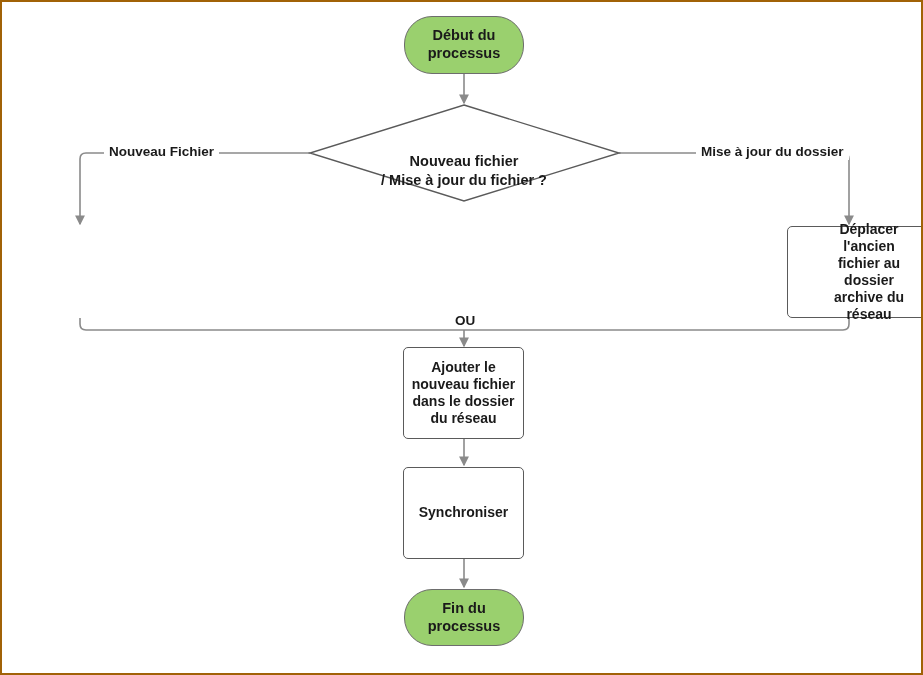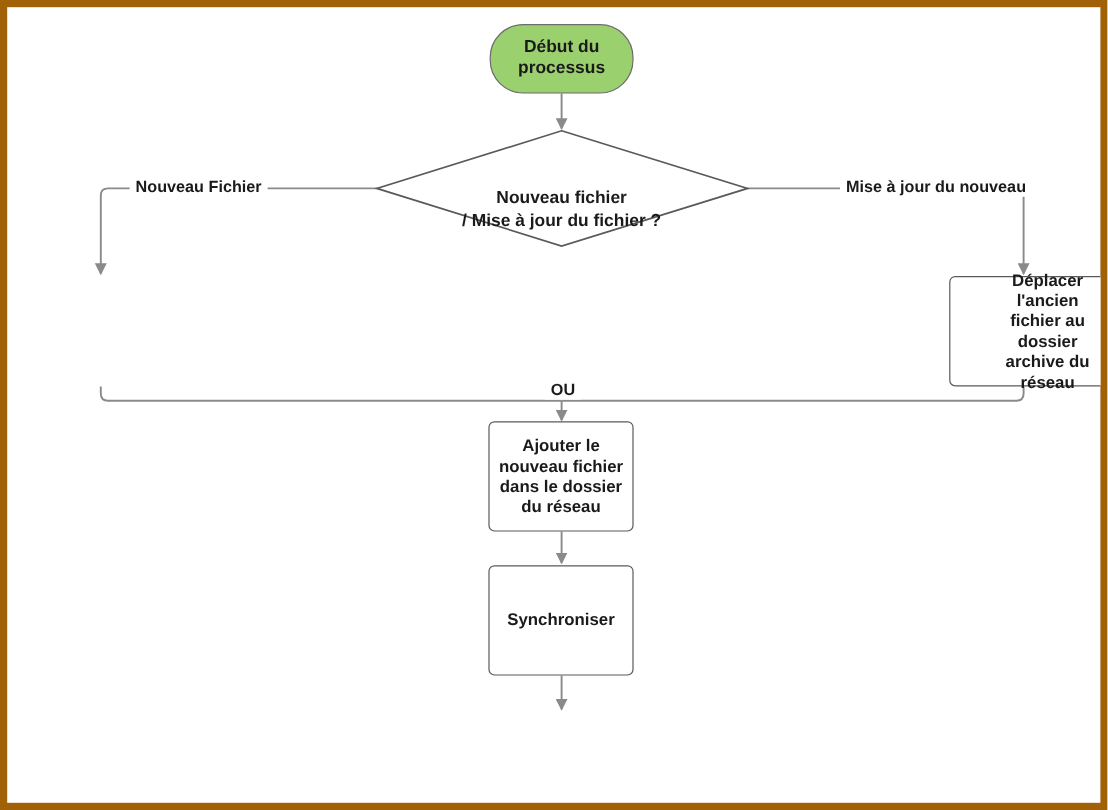--- a/index.html
+++ b/index.html
@@ -8,21 +8,21 @@
     background: #ffffff;
   }
   body {
     font-family: "Liberation Sans", sans-serif;
   }
   #canvas {
     position: relative;
     width: 923px;
     height: 675px;
     background: #ffffff;
-    border: 6px solid #a16207;
+    border: 2px solid #a16207;
     box-sizing: border-box;
     overflow: hidden;
   }
   #edges {
     position: absolute;
     left: 0;
     top: 0;
     width: 923px;
     height: 675px;
   }
@@ -113,21 +113,21 @@
   <div class="diamond-label" style="left:312px; top:131px; width:300px;">
     <span>Nouveau fichier
 / Mise à jour du fichier ?</span>
   </div>
 
   <div class="edge-label" style="left:102px; top:143px;">
     <span>Nouveau Fichier</span>
   </div>
 
   <div class="edge-label" style="left:694px; top:143px;">
-    <span>Mise à jour du nouveau</span>
+    <span>Mise à jour du dossier</span>
   </div>
 
 
   <div class="node process" style="left:785px; top:224px; width:140px; height:92px;padding-left:30px;">
     <span>Déplacer l'ancien
 fichier au dossier
 archive du
 réseau</span>
   </div>
 
@@ -139,14 +139,17 @@
     <span>Synchroniser</span>
   </div>
 
   <div class="node process" style="left:401px; top:345px; width:121px; height:92px;">
     <span>Ajouter le
 nouveau fichier
 dans le dossier
 du réseau</span>
   </div>
 
+  <div class="node terminal" style="left:402px; top:587px; width:120px; height:57px;">
+    <span>Fin du processus</span>
+  </div>
 
 </div>
 
 </body></html>

